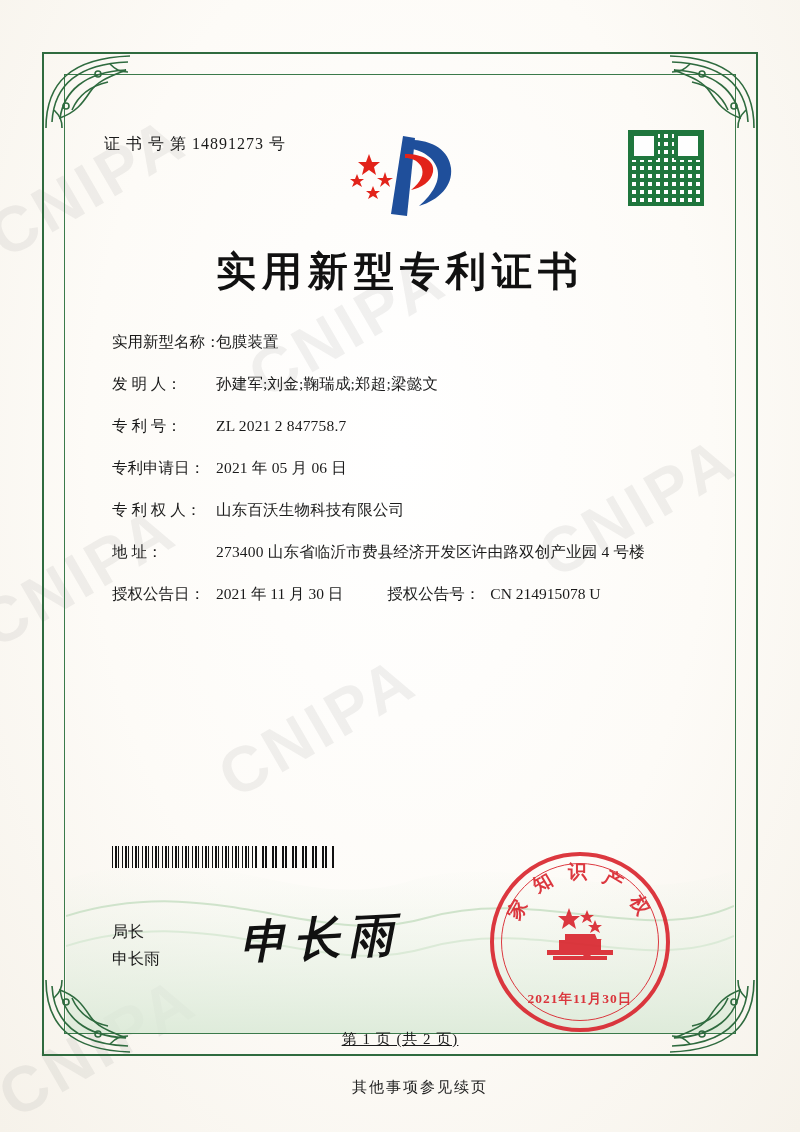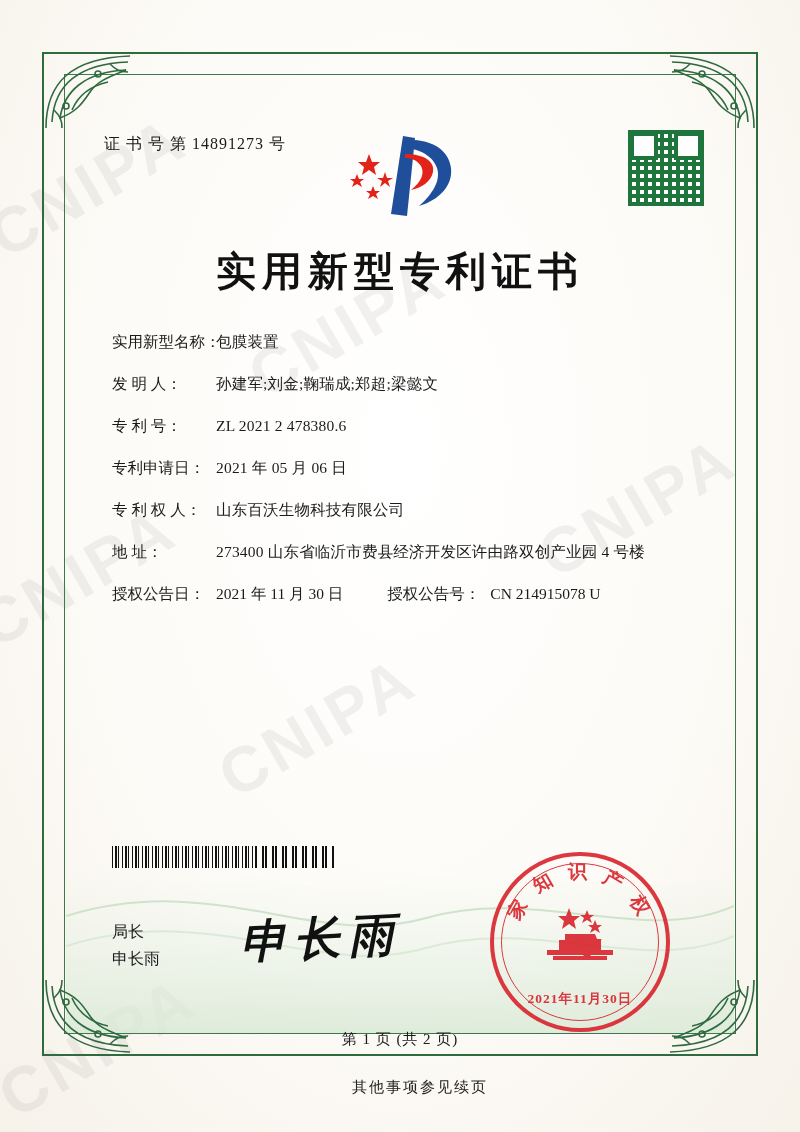--- a/index.html
+++ b/index.html
@@ -257,20 +257,21 @@
   }
 
   
   .page-no {
     position: absolute;
     left: 0; right: 0;
     top: 1030px;
     text-align: center;
     font-size: 15px;
     letter-spacing: 1px;
+    text-decoration: underline;
   }
   .footnote {
     position: absolute;
     left: 0; right: 0;
     top: 1078px;
     text-align: center;
     font-size: 15px;
     letter-spacing: 2px;
     color: #222;
     padding-left: 40px;
@@ -391,21 +392,21 @@
       <div class="row-value">包膜装置</div>
     </div>
 
     <div class="row">
       <div class="row-label">发 明 人：</div>
       <div class="row-value">孙建军;刘金;鞠瑞成;郑超;梁懿文</div>
     </div>
 
     <div class="row">
       <div class="row-label">专 利 号：</div>
-      <div class="row-value">ZL 2021 2 478380.6</div>
+      <div class="row-value">ZL 2021 2 847758.7</div>
     </div>
 
     <div class="row">
       <div class="row-label">专利申请日：</div>
       <div class="row-value">2021 年 05 月 06 日</div>
     </div>
 
     <div class="row">
       <div class="row-label">专 利 权 人：</div>
       <div class="row-value">山东百沃生物科技有限公司</div>

